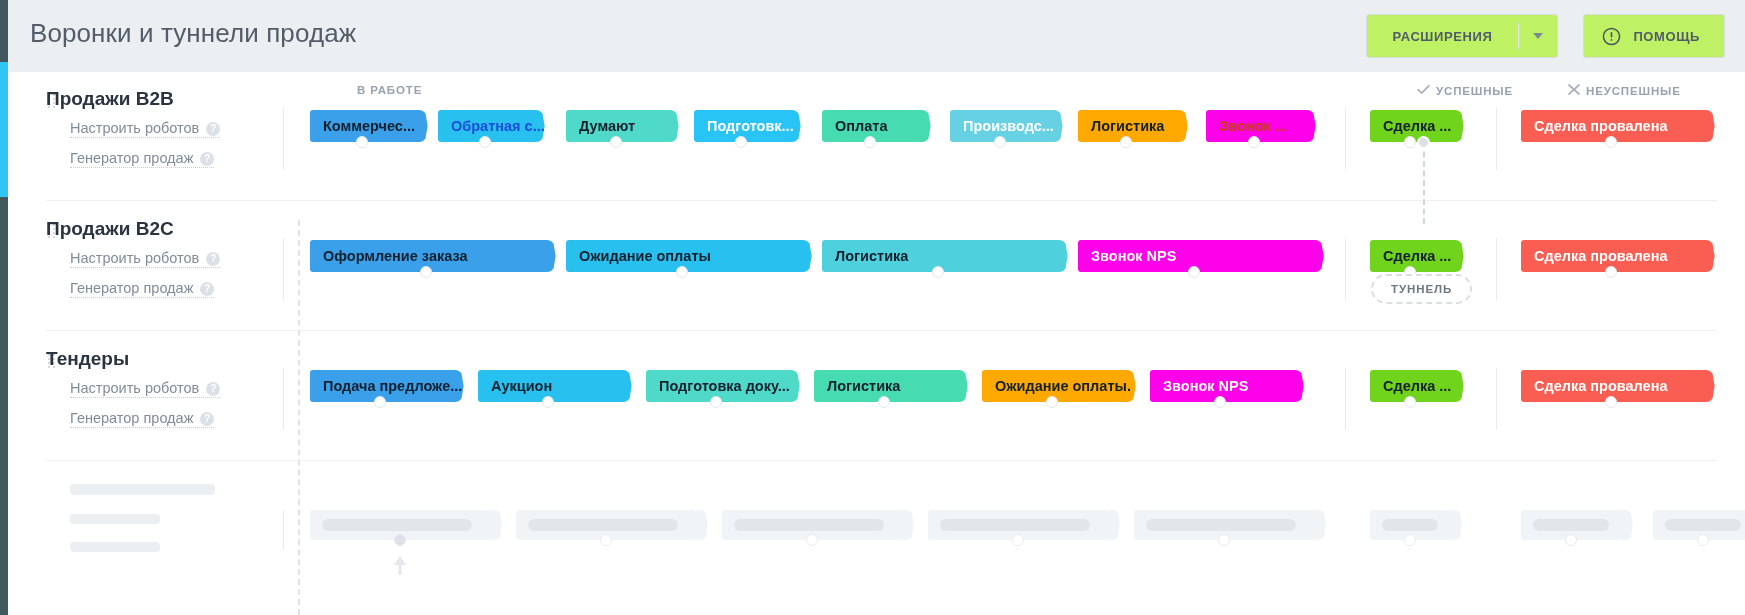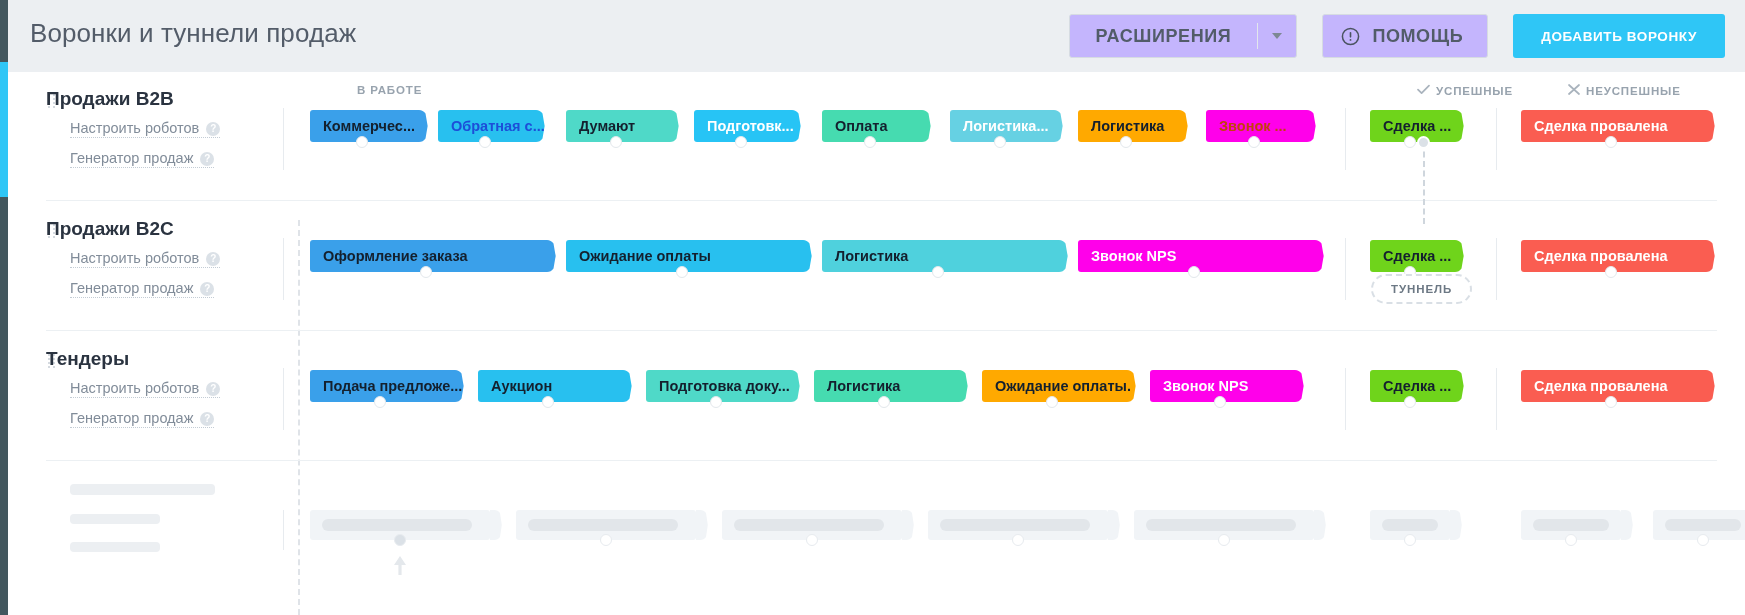--- a/index.html
+++ b/index.html
@@ -23,23 +23,23 @@
   }
   .header-title {
     position:absolute; left:22px; top:18px;
     font-size:26px; color:#535c69; font-weight:400; letter-spacing:.1px;
     white-space:nowrap;
   }
   .header-actions {
     position:absolute; right:20px; top:14px; display:flex; align-items:stretch; gap:25px;
   }
   .btn {
-    height:44px; border:1px solid #d6dce2; background:#c4b5fd; border-radius:3px;
+    height:44px; border:1px solid #d6dce2; background:#bef264; border-radius:3px;
     display:flex; align-items:center; color:#525c69;
-    font-size:18px; font-weight:700; letter-spacing:.6px;
+    font-size:13px; font-weight:700; letter-spacing:.6px;
     cursor:pointer; white-space:nowrap;
   }
   .btn-split-label { padding:0 26px; }
   .btn-split-div { width:1px; align-self:stretch; background:#e2e7ec; margin:8px 0; }
   .btn-split-arrow { width:38px; display:flex; align-items:center; justify-content:center; }
   .caret {
     width:0;height:0;border-left:5px solid transparent;border-right:5px solid transparent;
     border-top:6px solid #7d8894;
   }
   .btn-help { padding:0 24px 0 18px; gap:12px; }
@@ -166,21 +166,20 @@
         <span class="ico-info">
           <svg width="19" height="19" viewBox="0 0 20 20">
             <circle cx="10" cy="10" r="8.5" fill="none" stroke="#4a5360" stroke-width="1.6"></circle>
             <rect x="9.15" y="5.2" width="1.7" height="6" rx=".85" fill="#4a5360"></rect>
             <circle cx="10" cy="13.6" r="1" fill="#4a5360"></circle>
           </svg>
         </span>
         <span>ПОМОЩЬ</span>
       </div>
 
-      <div class="btn-primary">ДОБАВИТЬ ВОРОНКУ</div>
     </div>
   </div>
 
   <div class="board">
     <div class="col-heads">
       <div class="col-head" style="left:302px">
         <span>В РАБОТЕ</span>
       </div>
       <div class="col-head" style="left:1362px">
         <span>
@@ -259,21 +258,21 @@
                 <path d="M0 0 H5 Q9 0 11.5 3.5 L13.3 14 Q14 16 13.3 18 L11.5 28.5 Q9 32 5 32 H0 Z" fill="#46dbb0"></path>
               </svg></div>
             <div class="lbl" style="color:#14202e">Оплата</div>
             <div class="dot"></div>
           </div>
           <div class="stage" style="left: 942px; width: 99px; top: 38px;">
             <div class="body" style="background:#66d1e3"></div>
             <div class="tip"><svg width="14" height="32" viewBox="0 0 14 32" preserveAspectRatio="none">
                 <path d="M0 0 H5 Q9 0 11.5 3.5 L13.3 14 Q14 16 13.3 18 L11.5 28.5 Q9 32 5 32 H0 Z" fill="#66d1e3"></path>
               </svg></div>
-            <div class="lbl" style="color:#ffffff">Логистика...</div>
+            <div class="lbl" style="color:#ffffff">Производс...</div>
             <div class="dot"></div>
           </div>
           <div class="stage" style="left: 1070px; width: 96px; top: 38px;">
             <div class="body" style="background:#ffa900"></div>
             <div class="tip"><svg width="14" height="32" viewBox="0 0 14 32" preserveAspectRatio="none">
                 <path d="M0 0 H5 Q9 0 11.5 3.5 L13.3 14 Q14 16 13.3 18 L11.5 28.5 Q9 32 5 32 H0 Z" fill="#ffa900"></path>
               </svg></div>
             <div class="lbl" style="color:#14202e">Логистика</div>
             <div class="dot"></div>
           </div>

